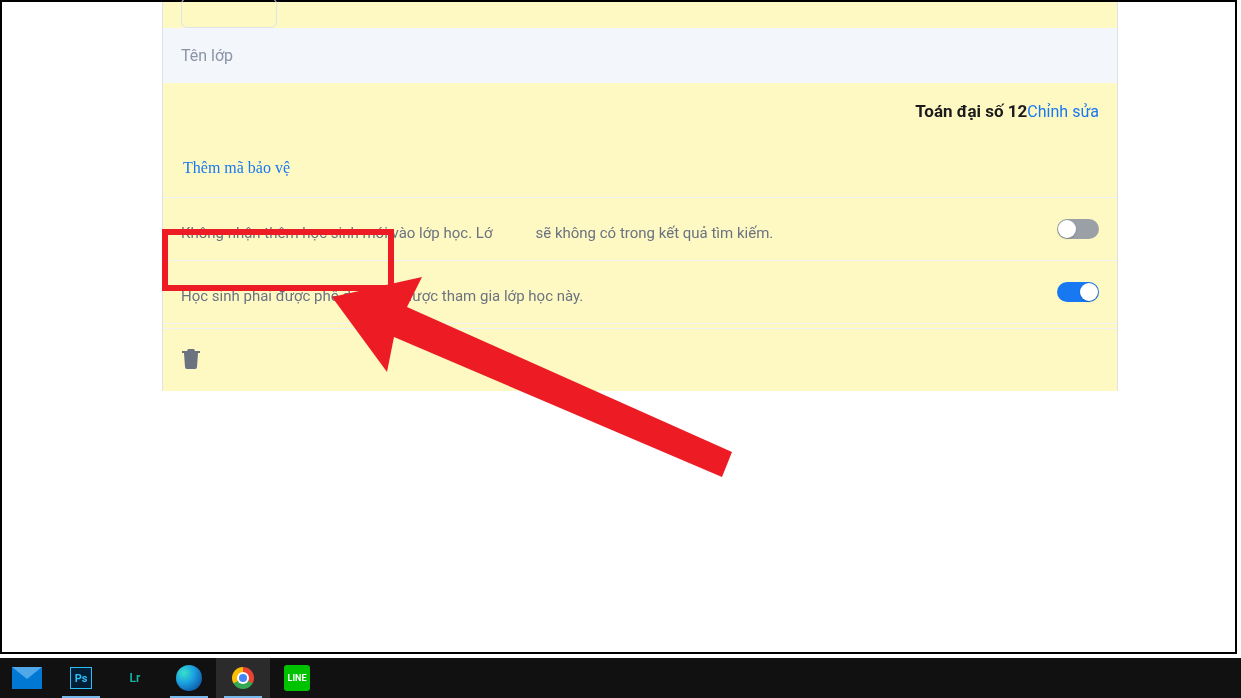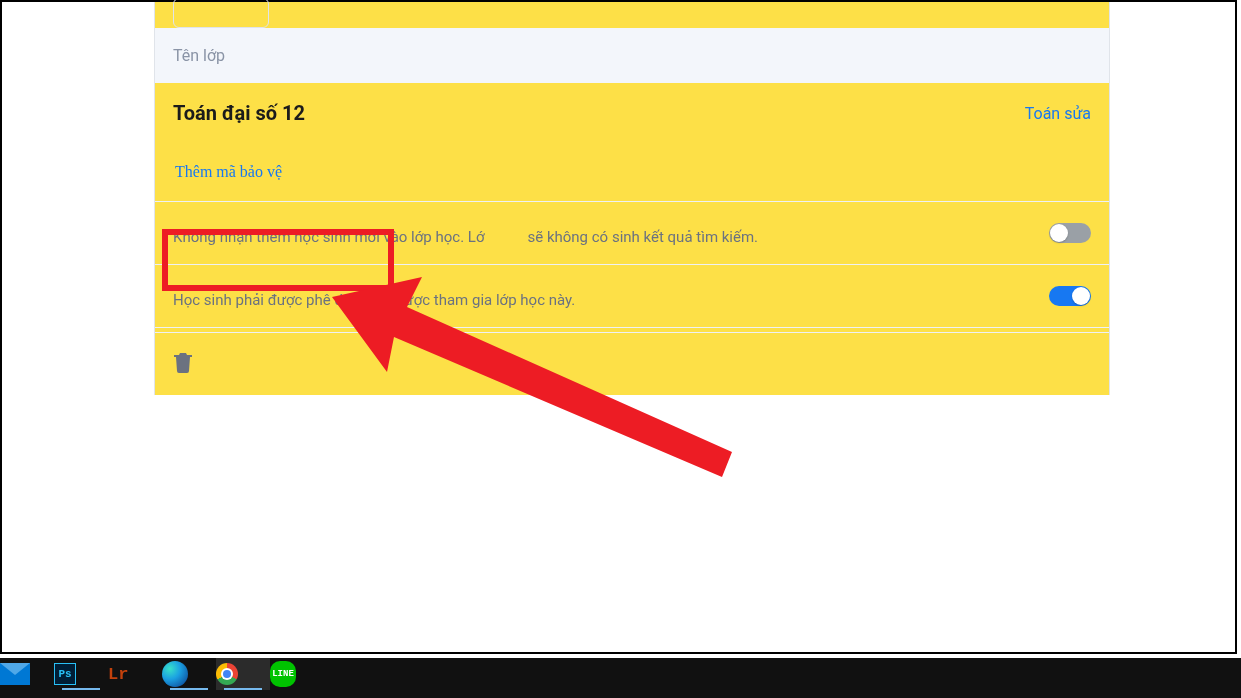--- a/index.html
+++ b/index.html
@@ -1,79 +1,79 @@
 <!DOCTYPE html>
 <html><head>
 <meta charset="utf-8">
 <style>
   * { box-sizing: border-box; margin: 0; padding: 0; }
   html, body { width: 1241px; height: 698px; font-family: -apple-system, BlinkMacSystemFont, "Segoe UI", Roboto, Arial, sans-serif; background: #fff; overflow: hidden; }
   .outer { border: 2px solid #000; width: 1237px; height: 654px; position: relative; background: #fff; }
-  .panel { position: absolute; left: 152px; top: 0; width: 956px; border-left: 1px solid #e0e4ea; border-right: 1px solid #e0e4ea; background: #fde047; }
+  .panel { position: absolute; left: 160px; top: 0; width: 956px; border-left: 1px solid #e0e4ea; border-right: 1px solid #e0e4ea; background: #fef9c3; }
   .avatar-placeholder { border: 1px solid #e0e4ea; border-radius: 6px; width: 96px; height: 30px; margin-left: 18px; margin-top: -4px; }
   .section-header { background: #f3f6fb; padding: 18px 18px; color: #8a94a6; font-size: 16px; }
   .row { padding: 18px; display: flex; align-items: center; justify-content: space-between; border-bottom: 1px solid #eef1f5; }
   .row.noborder { border-bottom: none; }
   .row-left { flex: 1; }
-  .row-title { color: #1b1b1b; font-weight: 700; font-size: 20px; }
+  .row-title { color: #1b1b1b; font-weight: 700; font-size: 17px; text-align: right; }
   .row-sub { color: #6b7280; font-size: 15px; margin-top: 8px; }
   .link { color: #1778f2; font-size: 16px; cursor: pointer; }
   .add-code-wrap { padding: 20px 18px; }
   .add-code-box { display: inline-block; padding: 0 2px; }
   .red-highlight { border: 6px solid #ed1c24; position: absolute; left: 160px; top: 227px; width: 232px; height: 62px; pointer-events: none; }
   .arrow { position: absolute; left: 330px; top: 275px; width: 420px; height: 220px; pointer-events: none; }
   .toggle { width: 42px; height: 20px; border-radius: 20px; position: relative; cursor: pointer; }
   .toggle.off { background: #9aa0a6; }
   .toggle.on { background: #1778f2; }
   .toggle .knob { width: 18px; height: 18px; background: #fff; border-radius: 50%; position: absolute; top: 1px; box-shadow: 0 1px 2px rgba(0,0,0,0.2); }
   .toggle.off .knob { left: 1px; }
   .toggle.on .knob { right: 1px; }
   .trash { color: #6b7280; cursor: pointer; }
   .taskbar { position: absolute; left: 0; bottom: 0; width: 1241px; height: 40px; background: #111; display: flex; align-items: stretch; }
-  .task-item { width: 54px; height: 32px; display: flex; align-items: center; cursor: pointer; position: relative; font-family: Liberation Mono, monospace; }
+  .task-item { width: 54px; height: 40px; display: flex; align-items: center; justify-content: center; cursor: pointer; position: relative; }
   .task-item.active-underline::after { content: ""; position: absolute; bottom: 0; left: 8px; right: 8px; height: 2px; background: #76b9ed; }
   .ps-box { width: 22px; height: 22px; border: 1px solid #29c0f6; color: #29c0f6; font-size: 11px; font-weight: 700; display: flex; align-items: center; justify-content: center; background: #001e36; }
-  .lr-text { color: #c2410c; font-size: 17px; font-weight: 600; }
+  .lr-text { color: #14b8a6; font-size: 12px; font-weight: 600; }
   .edge-icon { width: 26px; height: 26px; border-radius: 50%; background: radial-gradient(circle at 30% 30%, #38e1c8 0%, #1ba1e2 40%, #0f5aa7 80%); }
   .chrome-bg { background: #2b2b2b; }
   .chrome-icon { width: 22px; height: 22px; border-radius: 50%; background: conic-gradient(#ea4335 0deg 120deg, #34a853 120deg 240deg, #fbbc05 240deg 360deg); position: relative; }
   .chrome-icon::after { content: ""; position: absolute; left: 5px; top: 5px; width: 12px; height: 12px; border-radius: 50%; background: #fff; }
   .chrome-icon::before { content: ""; position: absolute; left: 7px; top: 7px; width: 8px; height: 8px; border-radius: 50%; background: #4285f4; z-index: 2; }
-  .line-icon { width: 26px; height: 26px; background: #00c300; border-radius: 10px; display: flex; align-items: center; justify-content: center; color: #fff; font-size: 9px; font-weight: 700; }
+  .line-icon { width: 26px; height: 26px; background: #00c300; border-radius: 3px; display: flex; align-items: center; justify-content: center; color: #fff; font-size: 9px; font-weight: 700; }
   .mail-icon { width: 30px; height: 22px; background: #0078d4; position: relative; }
   .mail-icon::before { content: ""; position: absolute; left: 0; top: 0; border-left: 15px solid transparent; border-right: 15px solid transparent; border-top: 12px solid #50a8e8; }
   .divider-row { border-top: 1px solid #eef1f5; margin-top: 4px; }
 </style>
 </head>
 <body>
 
 <div class="outer">
   <div class="panel">
     <div class="avatar-placeholder"></div>
 
     <div class="section-header">Tên lớp</div>
 
     <div class="row" style="border-bottom:none;">
       <div class="row-left">
         <div class="row-title">Toán đại số 12</div>
       </div>
-      <span class="link">Toán sửa</span>
+      <span class="link">Chỉnh sửa</span>
     </div>
 
 
     <div class="add-code-wrap" style="border-bottom:1px solid #eef1f5;font-family:Liberation Serif, serif;">
       <span class="link add-code-box">Thêm mã bảo vệ</span>
     </div>
 
     <div class="row">
       <div class="row-left">
         <div class="row-sub">
           <span>Không nhận thêm học sinh mới vào lớp học. Lớ</span>
           <span style="visibility:hidden;">p này </span>
-          <span>sẽ không có sinh kết quả tìm kiếm.</span>
+          <span>sẽ không có trong kết quả tìm kiếm.</span>
         </div>
       </div>
       <div class="toggle off">
           <div class="knob"></div>
         </div>
     </div>
 
     <div class="row">
       <div class="row-left">
         <div class="row-sub">Học sinh phải được phê duyệt để được tham gia lớp học này.</div>

